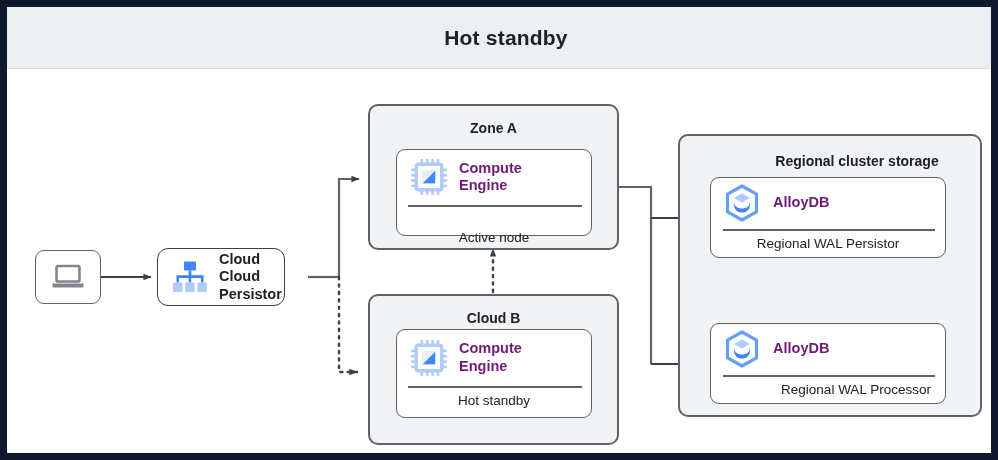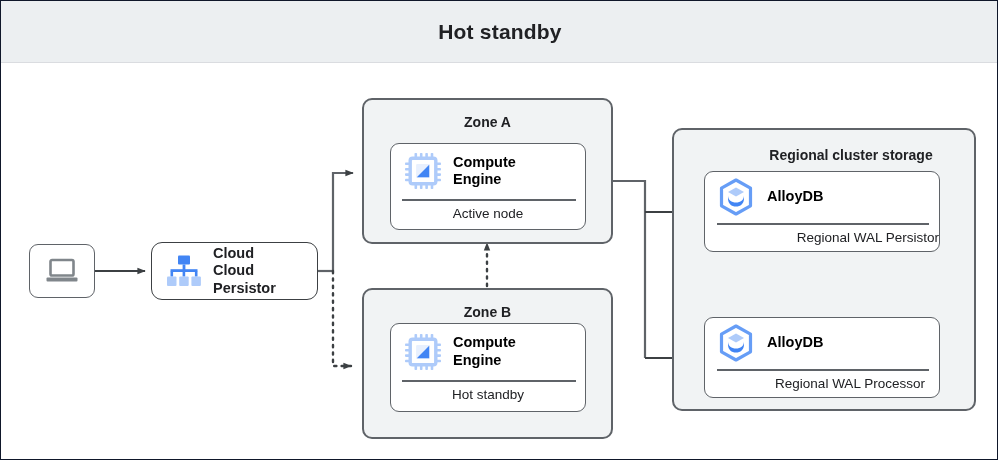--- a/index.html
+++ b/index.html
@@ -9,21 +9,21 @@
   }
   body {
     font-family: "Liberation Sans", sans-serif;
   }
 
   #page {
     position: relative;
     width: 998px;
     height: 460px;
     box-sizing: border-box;
-    border: 1px solid #0f172a;
+    border: 7px solid #0f172a;
     background: #ffffff;
     overflow: hidden;
   }
 
   
   .header-bar {
     position: absolute;
     left: 0;
     top: 0;
     width: 998px;
@@ -81,21 +81,21 @@
     align-items: center;
     box-sizing: border-box;
   }
   .card-icon {
     flex: 0 0 auto;
     display: block;
   }
   .card-title {
     font-size: 14.5px;
     font-weight: bold;
-    color: #000000;
+    color: #701a75;
     line-height: 1.18;
   }
   .card-divider {
     position: absolute;
     height: 1.6px;
     background: #5f6368;
   }
   .card-sub {
     position: absolute;
     left: 0;
@@ -195,21 +195,21 @@
     </g>
   </svg>
 
   <div class="plain-box" style="left:28px; top:243px; width:66px; height:54px;">
     <svg width="34" height="28" viewBox="0 0 34 28">
       <rect x="5.5" y="3" width="23" height="15.5" rx="1.6" ry="1.6" fill="#ffffff" stroke="#80868b" stroke-width="2.6"></rect>
       <rect x="1.5" y="20.5" width="31" height="4" rx="1" ry="1" fill="#80868b"></rect>
     </svg>
   </div>
 
-  <div class="lb-box" style="left:150px; top:241px; width:167px; height:58px; padding-left:13px;">
+  <div class="lb-box" style="left:150px; top:241px; width:128px; height:58px; padding-left:13px;">
     <svg width="38" height="34" viewBox="0 0 38 34" class="card-icon">
       <rect x="13" y="1.5" width="12" height="9" rx="1" fill="#4285f4"></rect>
       <rect x="17.6" y="10.5" width="2.8" height="6" fill="#4285f4"></rect>
       <rect x="5.5" y="15.2" width="27" height="2.8" fill="#4285f4"></rect>
       <rect x="5.5" y="17.6" width="2.6" height="5" fill="#4285f4"></rect>
       <rect x="17.6" y="17.6" width="2.6" height="5" fill="#4285f4"></rect>
       <rect x="29.9" y="17.6" width="2.6" height="5" fill="#4285f4"></rect>
       <rect x="2" y="22.4" width="9.5" height="9.6" rx="1" fill="#aecbfa"></rect>
       <rect x="14.2" y="22.4" width="9.5" height="9.6" rx="1" fill="#aecbfa"></rect>
       <rect x="26.4" y="22.4" width="9.5" height="9.6" rx="1" fill="#aecbfa"></rect>
@@ -249,25 +249,25 @@
         <rect x="6.2" y="6.2" width="25.6" height="25.6" rx="2.4" fill="none" stroke="#aecbfa" stroke-width="3.4"></rect>
         <rect x="12.1" y="12.1" width="13.8" height="13.8" rx="1.2" fill="#e8f0fe"></rect>
         <path d="M25.2,12.8 L25.2,25.2 L12.8,25.2 z" fill="#4285f4"></path>
       </svg>
       <div class="card-title" style="margin-left:11px;">
         <div>Compute</div>
         <div>Engine</div>
       </div>
     </div>
     <div class="card-divider" style="left:11px; top:55px; width:174px;"></div>
-    <div class="card-sub" style="top:62px;">Active node</div>
+    <div class="card-sub" style="top:80px;">Active node</div>
   </div>
 
   <div class="zone" style="left:361px; top:287px; width:251px; height:151px;">
-    <div class="zone-title" style="top:14px;">Zone B</div>
+    <div class="zone-title" style="top:14px;">Cloud B</div>
   </div>
 
   <div class="card" style="left:389px; top:322px; width:196px; height:89px;">
     <div class="card-top" style="height:55px; padding-left:13px;">
       <svg width="38" height="38" viewBox="0 0 38 38" class="card-icon">
         <g fill="#aecbfa">
           <rect x="10.5" y="1" width="2.6" height="5.2" rx="0.8"></rect>
           <rect x="15.9" y="1" width="2.6" height="5.2" rx="0.8"></rect>
           <rect x="21.3" y="1" width="2.6" height="5.2" rx="0.8"></rect>
           <rect x="26.7" y="1" width="2.6" height="5.2" rx="0.8"></rect>
@@ -304,21 +304,21 @@
   <div class="card" style="left:703px; top:170px; width:236px; height:81px;">
     <div class="card-top" style="height:50px; padding-left:13px;">
       <svg width="36" height="38" viewBox="0 0 36 38" class="card-icon">
         <path d="M18,2 L32.5,10.2 L32.5,27.8 L18,36 L3.5,27.8 L3.5,10.2 z" fill="none" stroke="#669df6" stroke-width="3.2" stroke-linejoin="round"></path>
         <path d="M18,9.4 L26,14 L18,18.6 L10,14 z" fill="#aecbfa"></path>
         <path d="M10,20.4 C10,25.4 13.6,28.6 18,28.6 C22.4,28.6 26,25.4 26,20.4 L26,17.6 C26,22 22.4,24.6 18,24.6 C13.6,24.6 10,22 10,17.6 z" fill="#4285f4"></path>
       </svg>
       <div class="card-title" style="margin-left:13px;">AlloyDB</div>
     </div>
     <div class="card-divider" style="left:12px; top:51px; width:212px;"></div>
-    <div class="card-sub" style="top:58px;text-align:right;">Regional WAL Persistor</div>
+    <div class="card-sub" style="top:58px;">Regional WAL Persistor</div>
   </div>
 
   <div class="card" style="left:703px; top:316px; width:236px; height:81px;">
     <div class="card-top" style="height:50px; padding-left:13px;">
       <svg width="36" height="38" viewBox="0 0 36 38" class="card-icon">
         <path d="M18,2 L32.5,10.2 L32.5,27.8 L18,36 L3.5,27.8 L3.5,10.2 z" fill="none" stroke="#669df6" stroke-width="3.2" stroke-linejoin="round"></path>
         <path d="M18,9.4 L26,14 L18,18.6 L10,14 z" fill="#aecbfa"></path>
         <path d="M10,20.4 C10,25.4 13.6,28.6 18,28.6 C22.4,28.6 26,25.4 26,20.4 L26,17.6 C26,22 22.4,24.6 18,24.6 C13.6,24.6 10,22 10,17.6 z" fill="#4285f4"></path>
       </svg>
       <div class="card-title" style="margin-left:13px;">AlloyDB</div>

